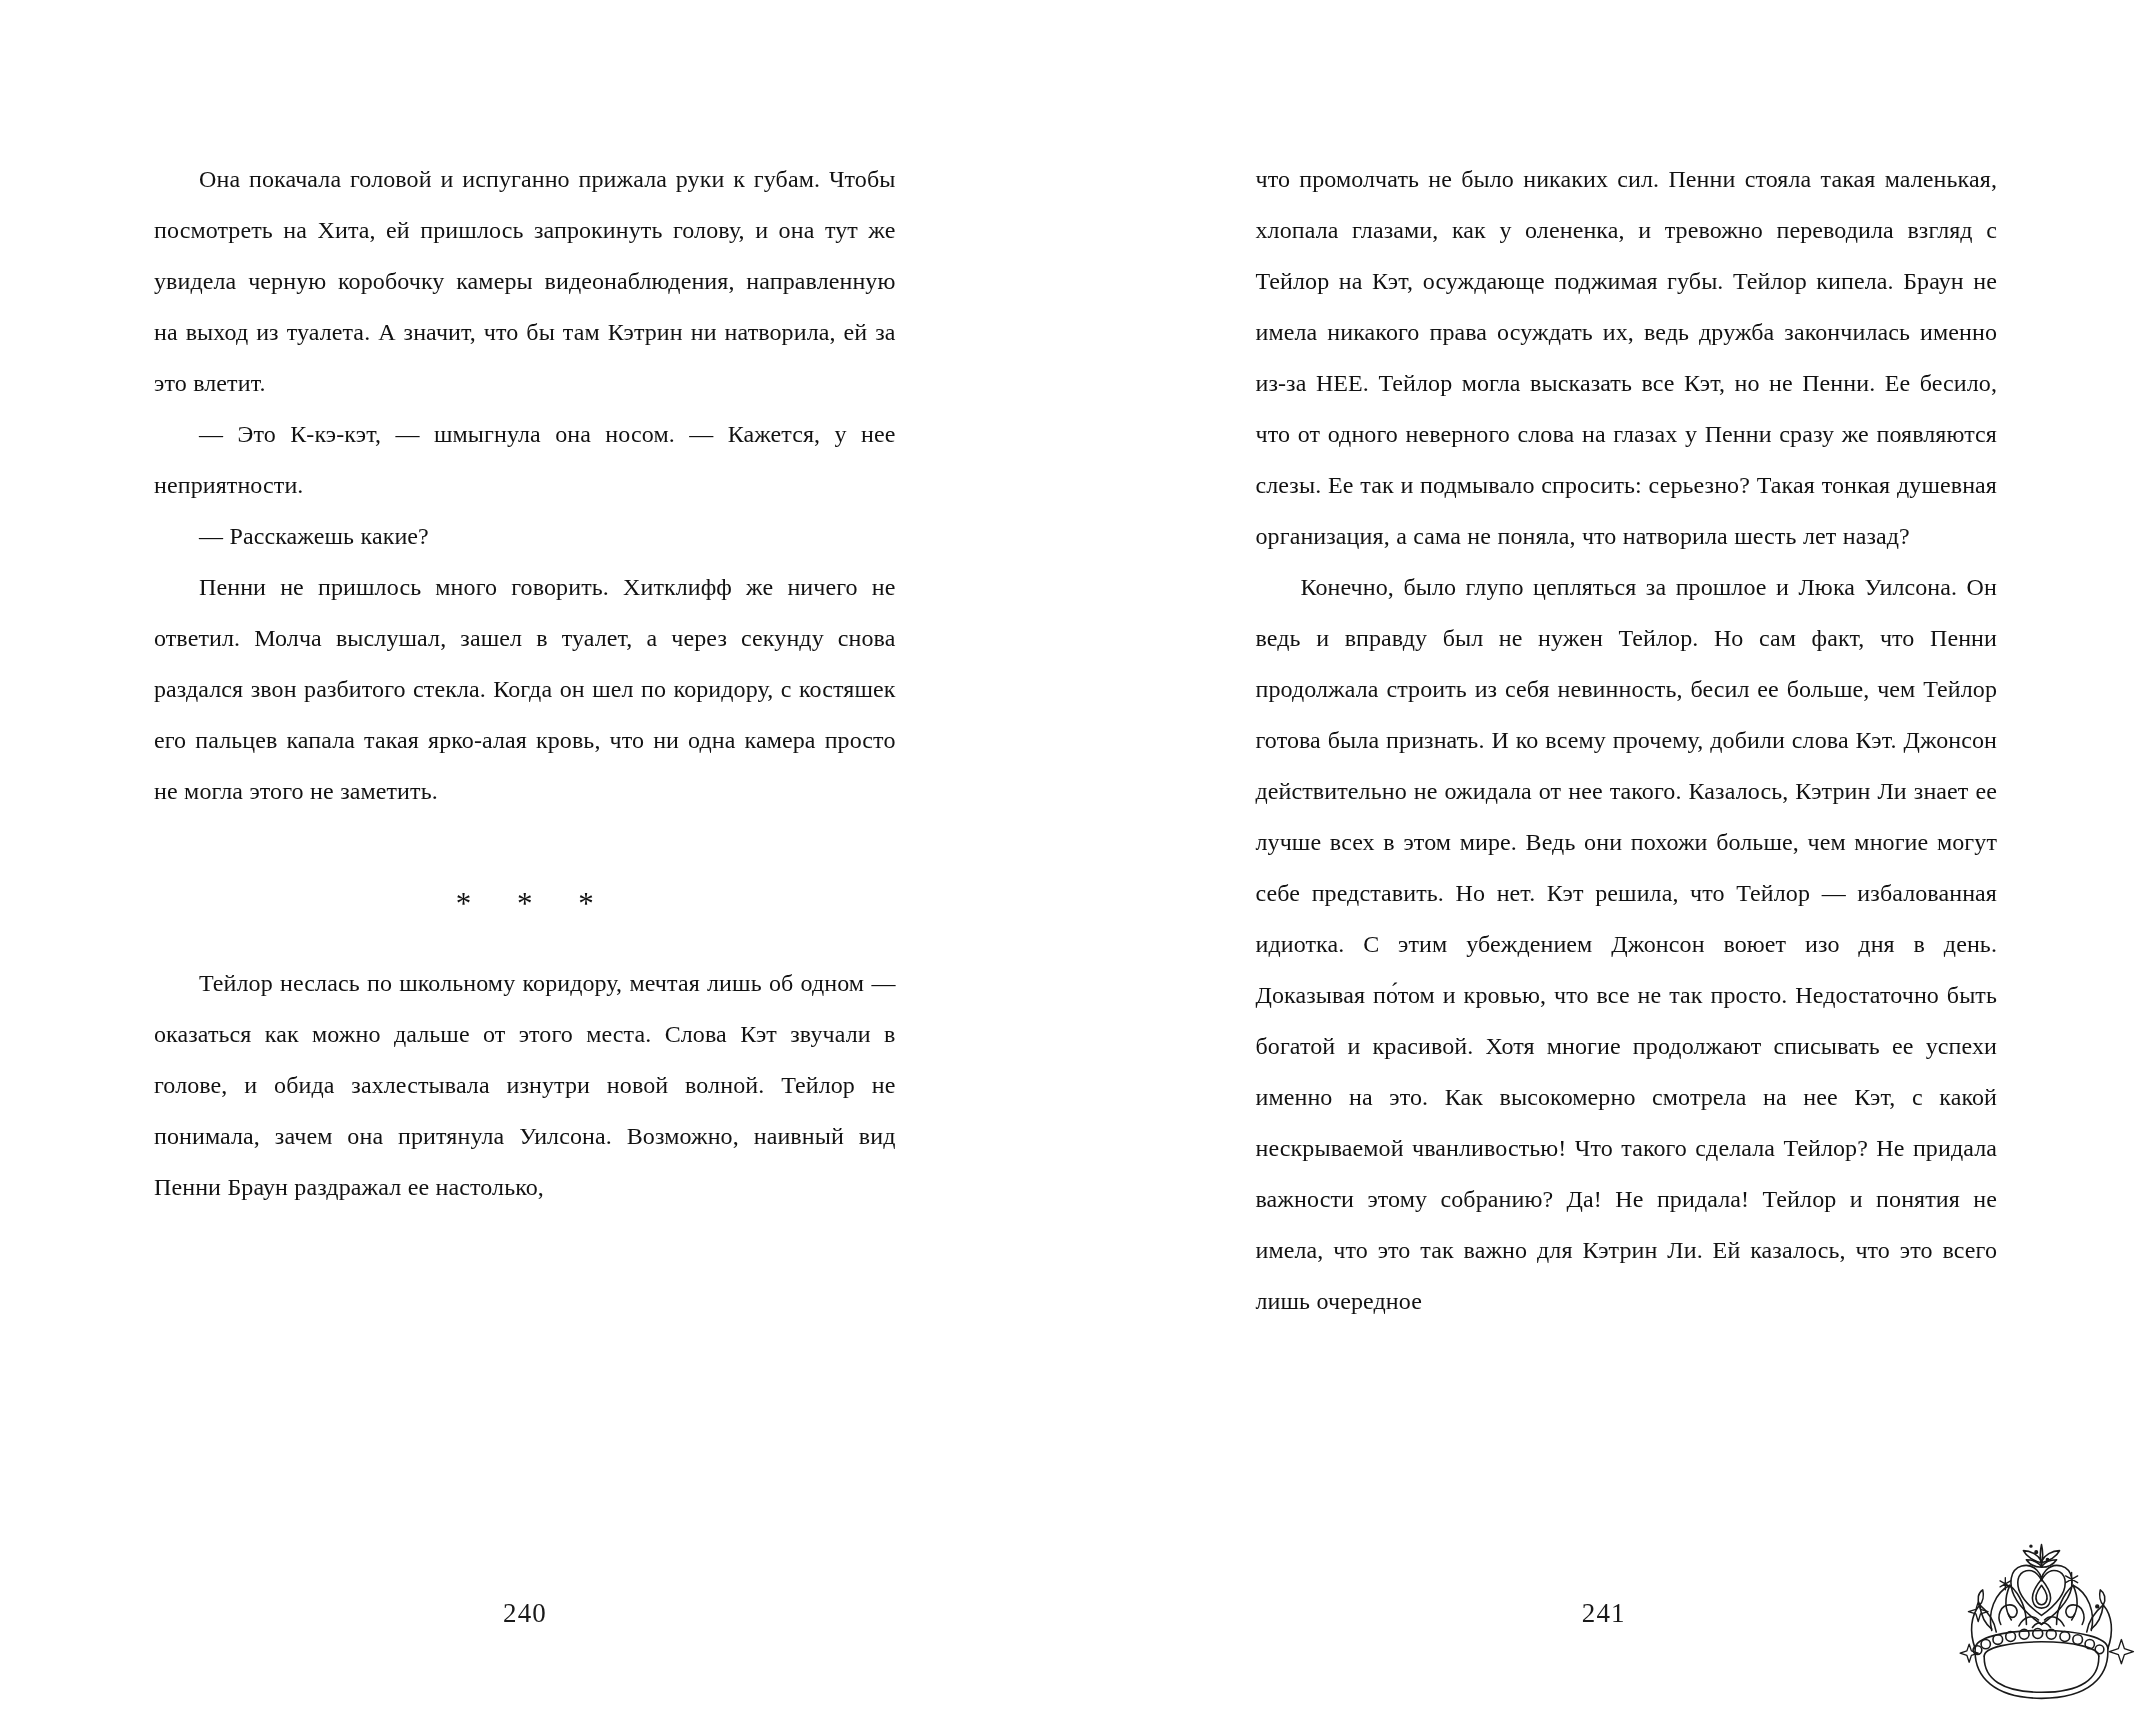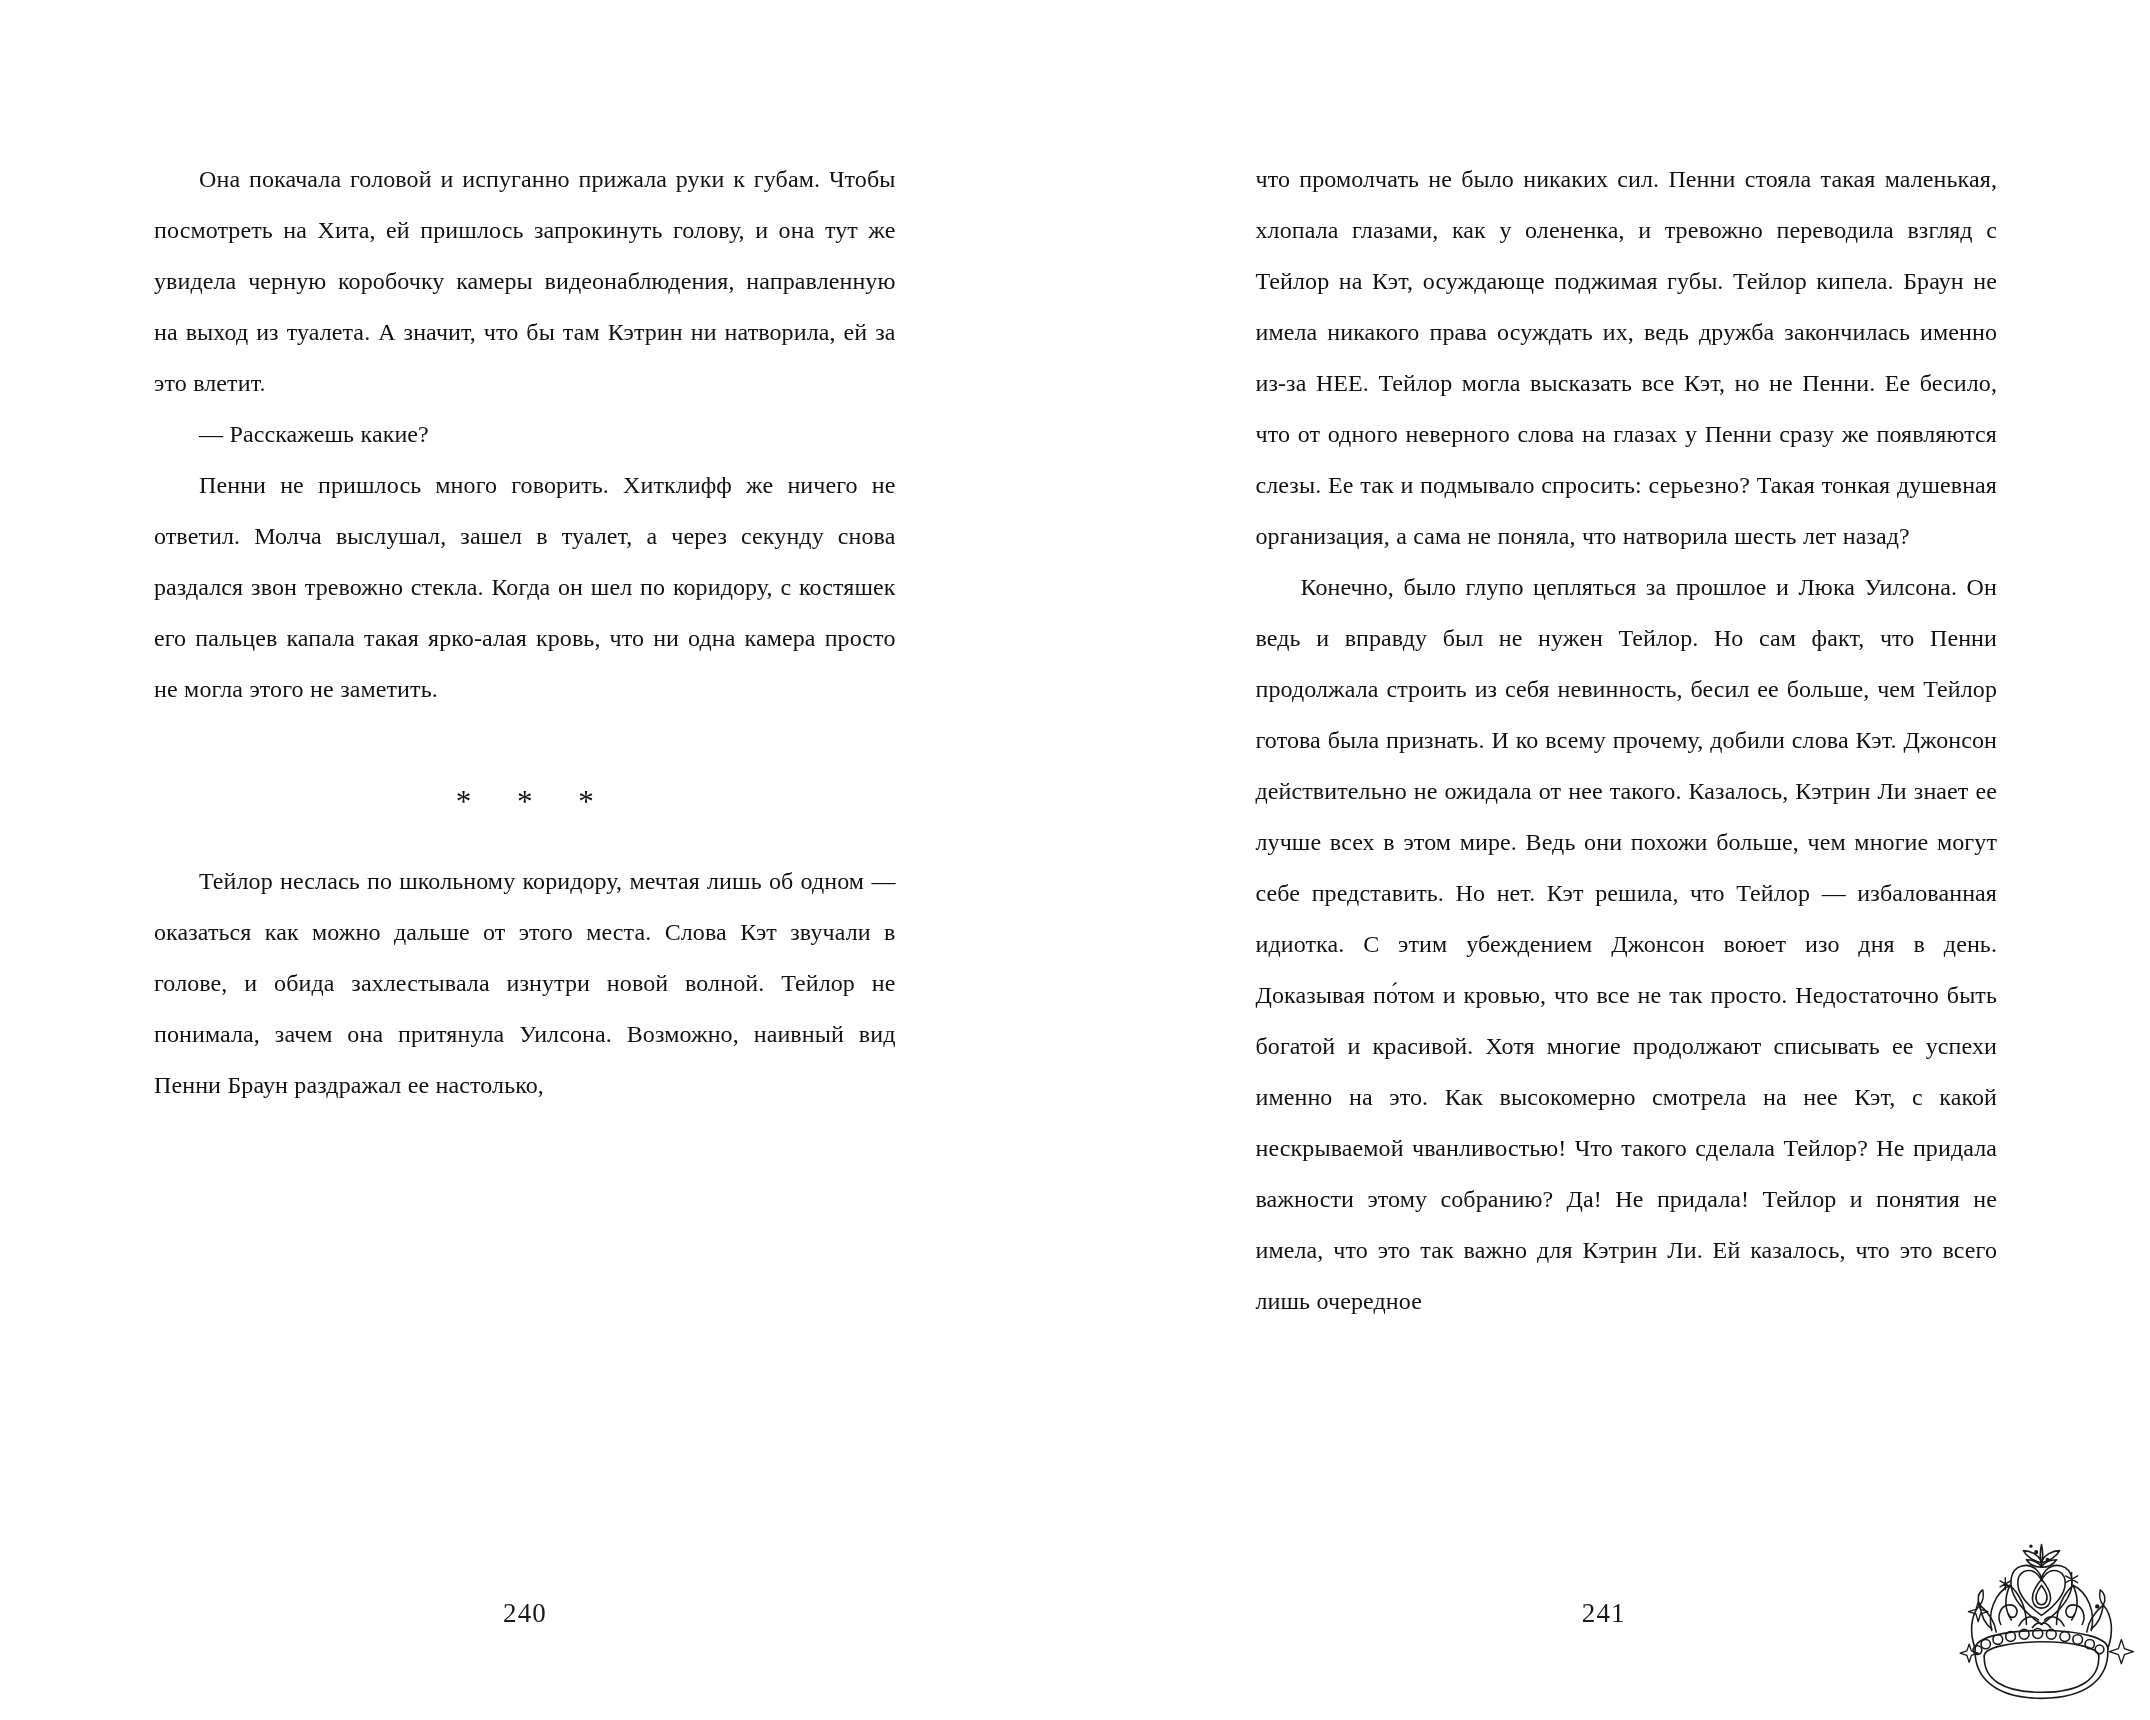--- a/index.html
+++ b/index.html
@@ -87,22 +87,23 @@
   .ornament svg { display: block; width: 100%; height: 100%; }
 </style>
 </head>
 <body>
 
 <div class="spread">
 
   <div class="page page-left">
     <div class="text-column">
       <p class="para">Она покачала головой и испуганно прижала руки к губам. Чтобы посмотреть на Хита, ей пришлось запрокинуть голову, и она тут же увидела черную коробочку камеры видеонаблюдения, направленную на выход из туалета. А значит, что бы там Кэтрин ни натворила, ей за это влетит.</p>
+      <p class="para">— Это К-кэ-кэт, — шмыгнула она носом. — Кажется, у нее неприятности.</p>
       <p class="para">— Расскажешь какие?</p>
-      <p class="para">Пенни не пришлось много говорить. Хитклифф же ничего не ответил. Молча выслушал, зашел в туалет, а через секунду снова раздался звон тревожно стекла. Когда он шел по коридору, с костяшек его пальцев капала такая ярко-алая кровь, что ни одна камера просто не могла этого не заметить.</p>
+      <p class="para">Пенни не пришлось много говорить. Хитклифф же ничего не ответил. Молча выслушал, зашел в туалет, а через секунду снова раздался звон разбитого стекла. Когда он шел по коридору, с костяшек его пальцев капала такая ярко-алая кровь, что ни одна камера просто не могла этого не заметить.</p>
       <p class="divider">* * *</p>
       <p class="para">Тейлор неслась по школьному коридору, мечтая лишь об одном — оказаться как можно дальше от этого места. Слова Кэт звучали в голове, и обида захлестывала изнутри новой волной. Тейлор не понимала, зачем она притянула Уилсона. Возможно, наивный вид Пенни Браун раздражал ее настолько,</p>
     </div>
     <div class="folio folio-left">240</div>
   </div>
 
   <div class="page page-right">
     <div class="text-column">
       <p class="para no-indent">что промолчать не было никаких сил. Пенни стояла такая маленькая, хлопала глазами, как у олененка, и тревожно переводила взгляд с Тейлор на Кэт, осуждающе поджимая губы. Тейлор кипела. Браун не имела никакого права осуждать их, ведь дружба закончилась именно из-за НЕЕ. Тейлор могла высказать все Кэт, но не Пенни. Ее бесило, что от одного неверного слова на глазах у Пенни сразу же появляются слезы. Ее так и подмывало спросить: серьезно? Такая тонкая душевная организация, а сама не поняла, что натворила шесть лет назад?</p>
       <p class="para">Конечно, было глупо цепляться за прошлое и Люка Уилсона. Он ведь и вправду был не нужен Тейлор. Но сам факт, что Пенни продолжала строить из себя невинность, бесил ее больше, чем Тейлор готова была признать. И ко всему прочему, добили слова Кэт. Джонсон действительно не ожидала от нее такого. Казалось, Кэтрин Ли знает ее лучше всех в этом мире. Ведь они похожи больше, чем многие могут себе представить. Но нет. Кэт решила, что Тейлор — избалованная идиотка. С этим убеждением Джонсон воюет изо дня в день. Доказывая по́том и кровью, что все не так просто. Недостаточно быть богатой и красивой. Хотя многие продолжают списывать ее успехи именно на это. Как высокомерно смотрела на нее Кэт, с какой нескрываемой чванливостью! Что такого сделала Тейлор? Не придала важности этому собранию? Да! Не придала! Тейлор и понятия не имела, что это так важно для Кэтрин Ли. Ей казалось, что это всего лишь очередное</p>

